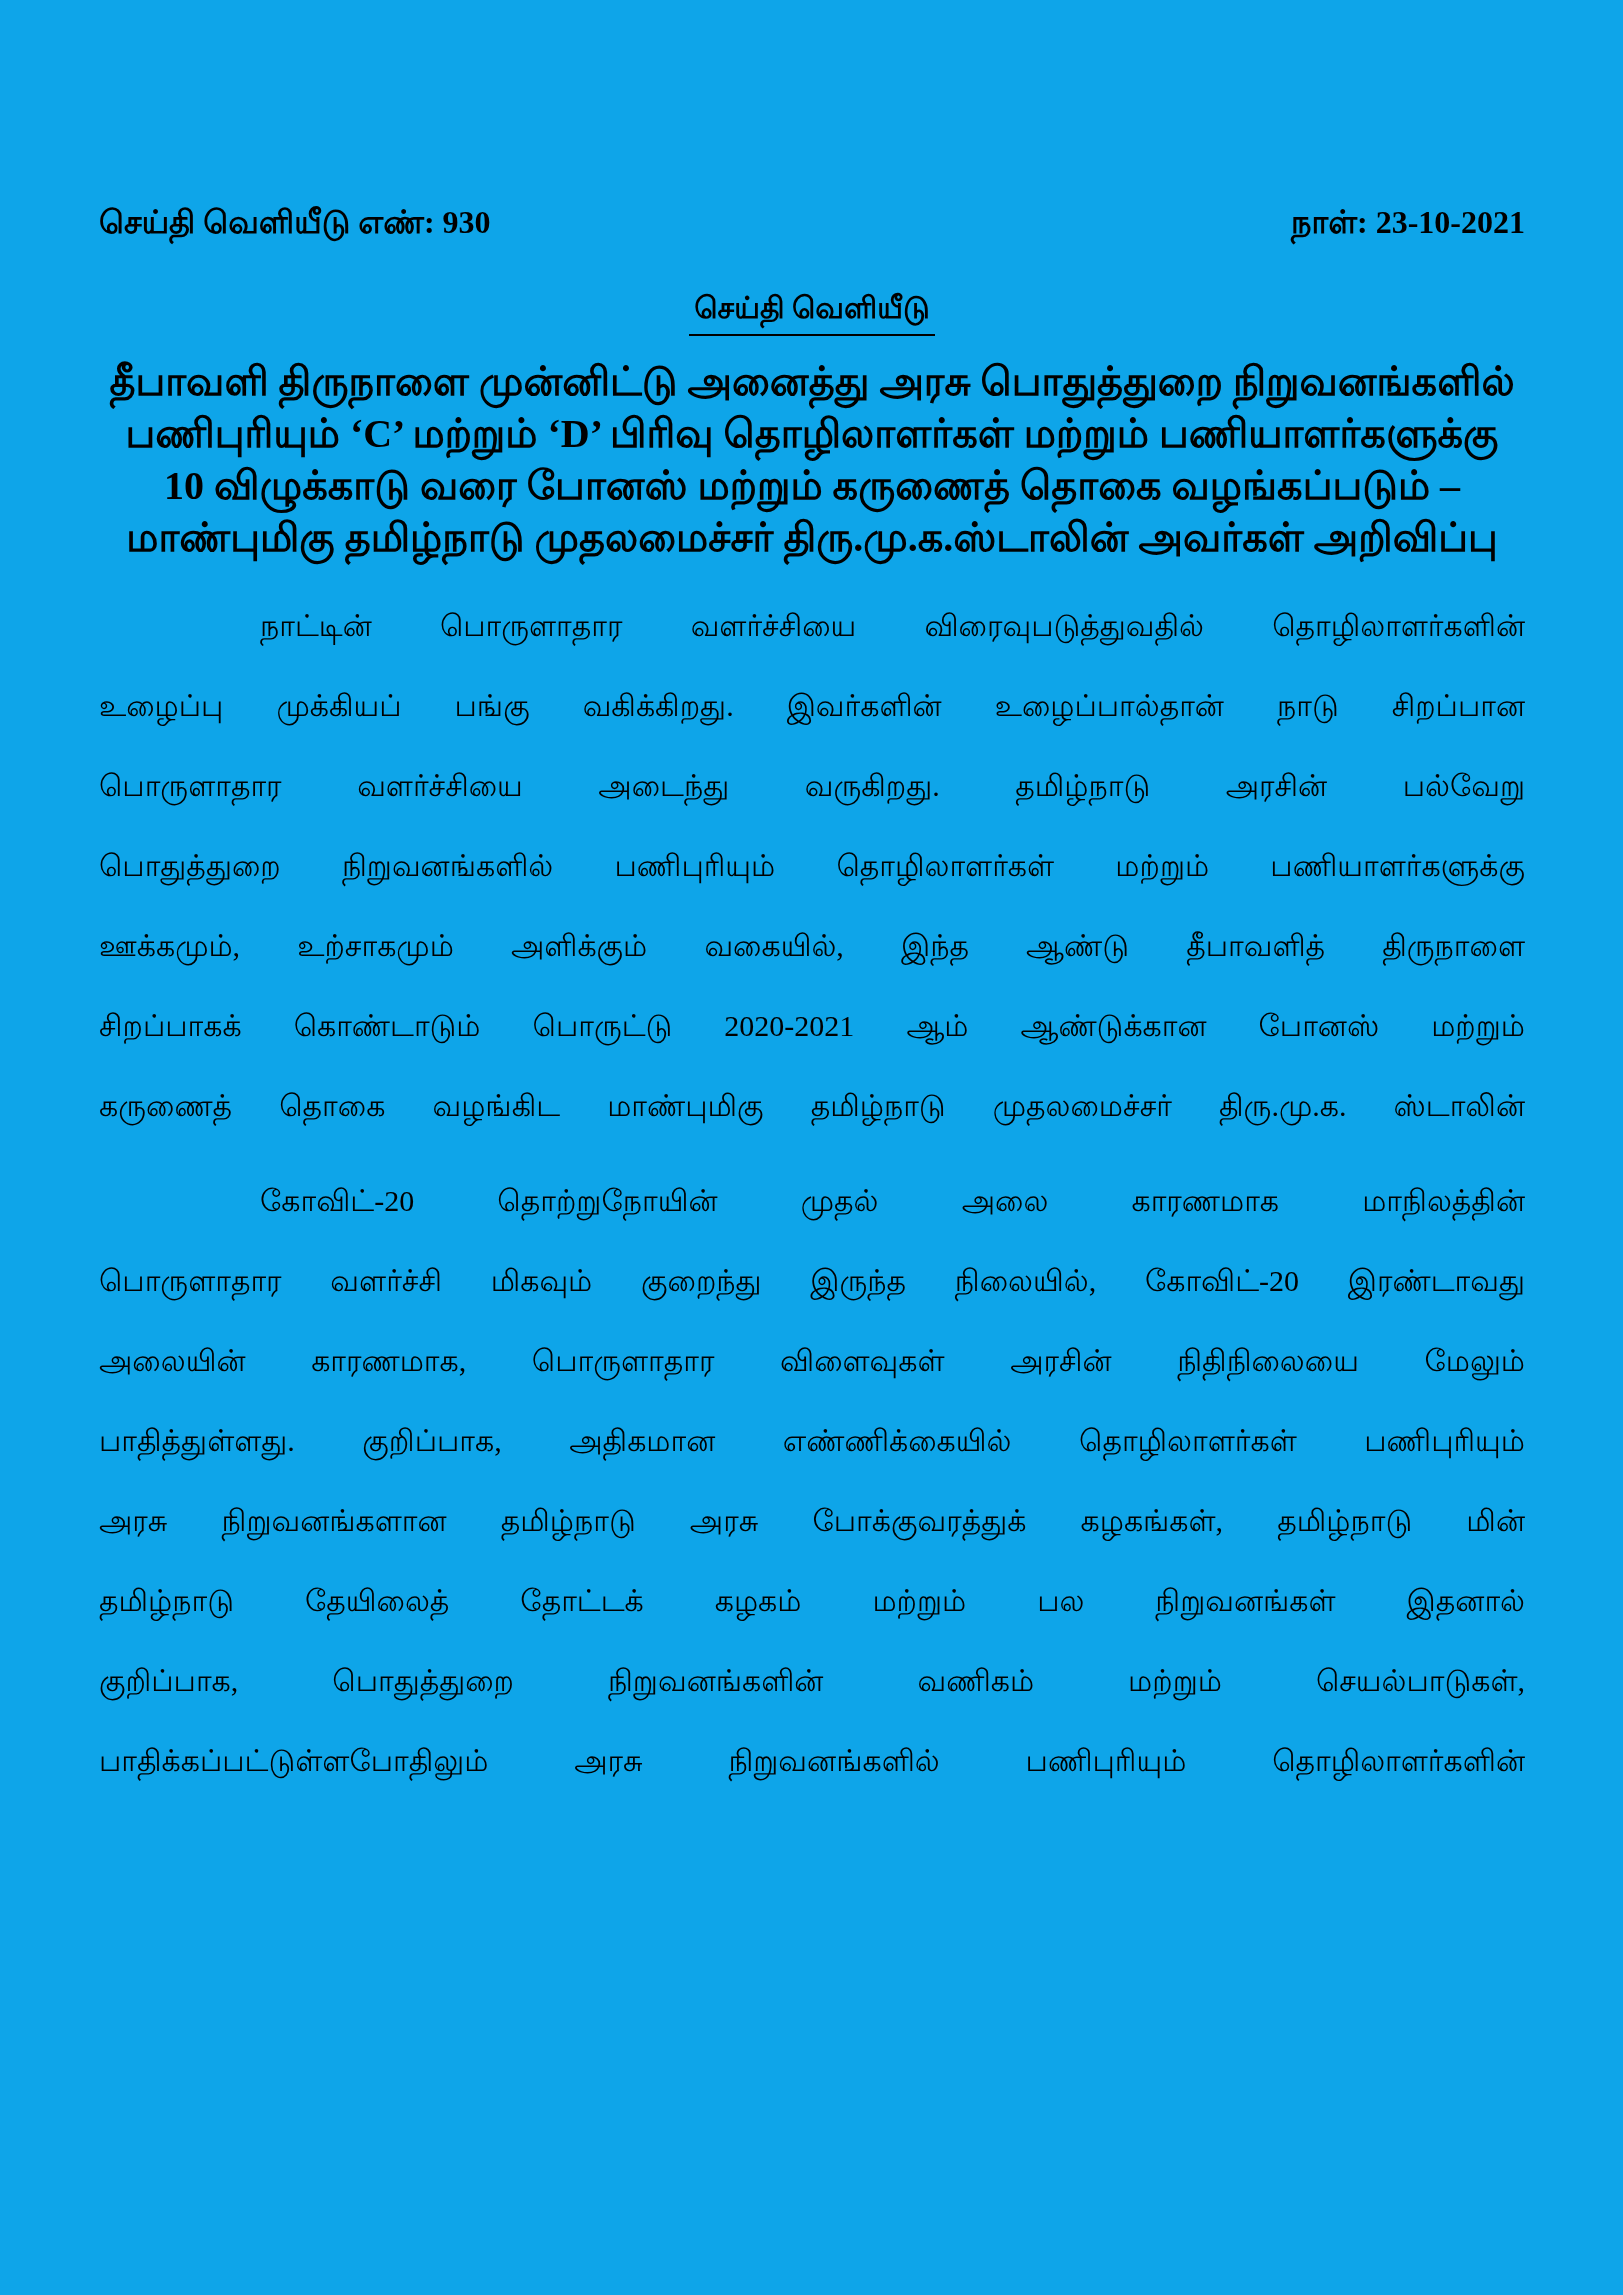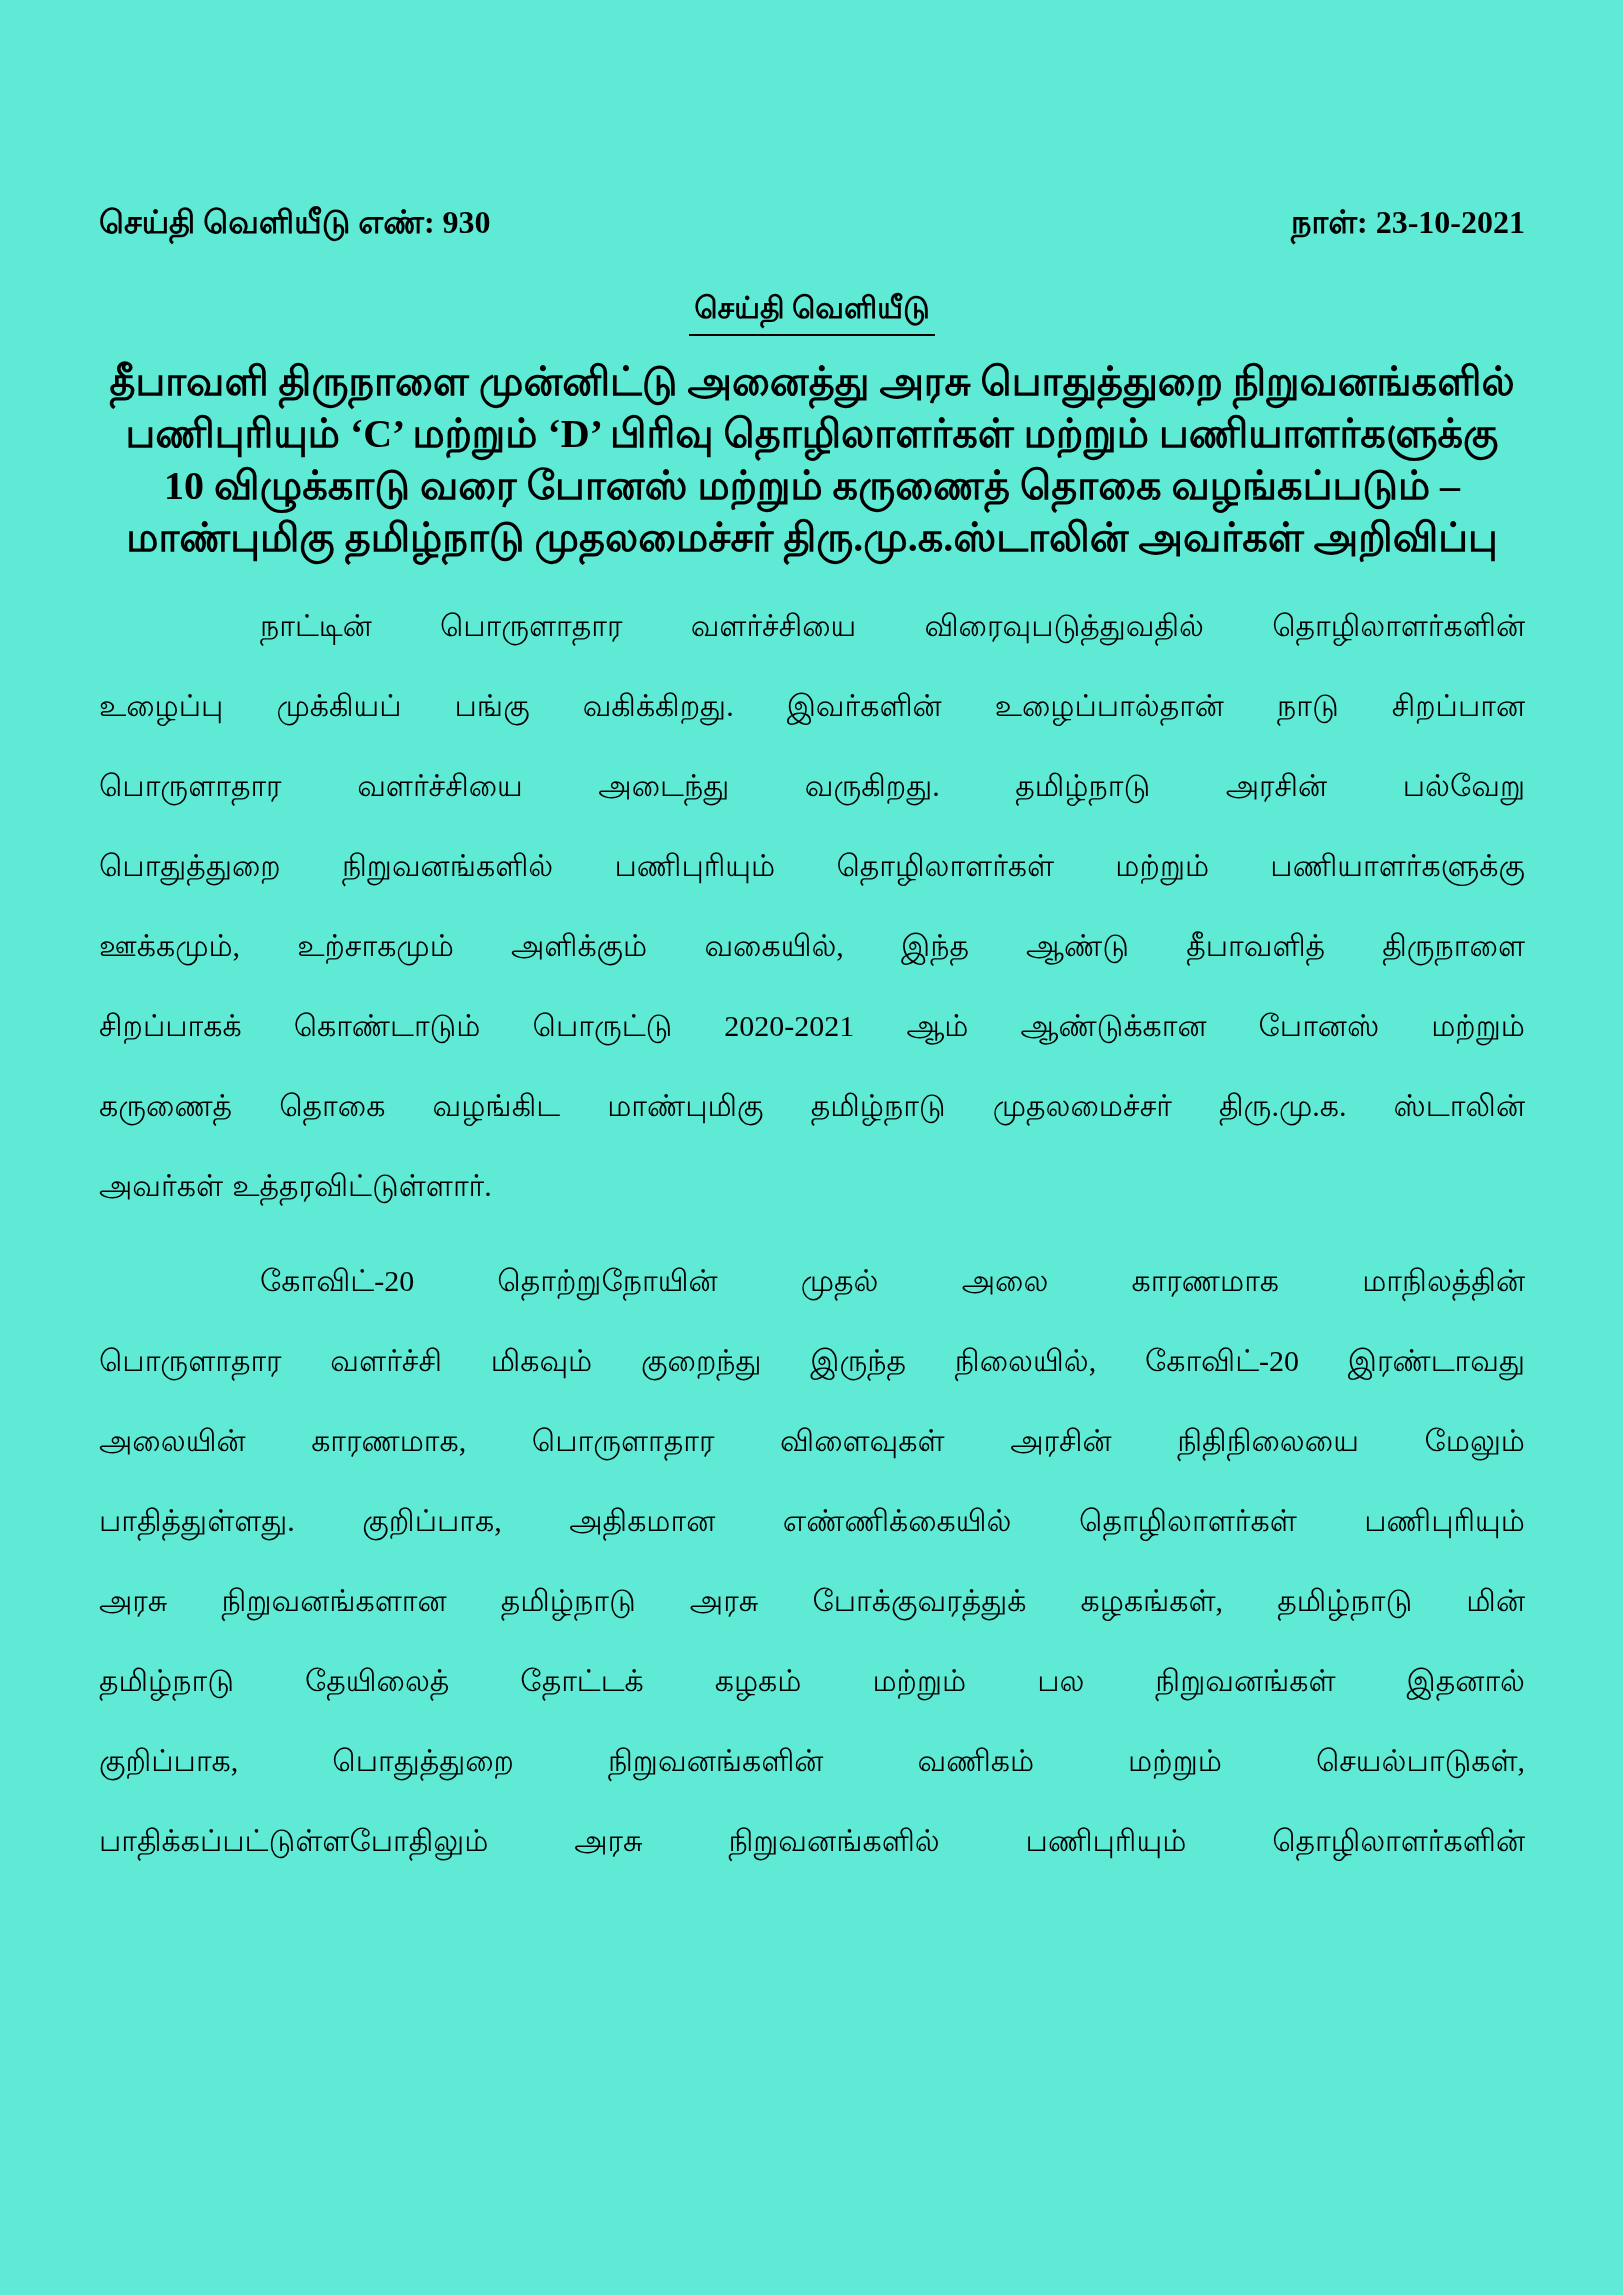--- a/index.html
+++ b/index.html
@@ -12,21 +12,21 @@
     height: 2295px;
     color: #000000;
     font-family: "Liberation Serif", "DejaVu Serif", serif;
     overflow: hidden;
   }
   .page {
     box-sizing: border-box;
     width: 1624px;
     height: 2295px;
     padding: 200px 99px 0 99px;
-    background: #5eead4;
+    background: #0ea5e9;
   }
   .header-row {
     display: flex;
     justify-content: space-between;
     align-items: baseline;
     font-weight: bold;
     font-size: 32px;
     line-height: 44px;
   }
   .doc-title {
@@ -90,21 +90,20 @@
   <div class="body-text">
 
     <div class="para">
       <div class="line indent">நாட்டின் பொருளாதார வளர்ச்சியை விரைவுபடுத்துவதில் தொழிலாளர்களின்</div>
       <div class="line">உழைப்பு முக்கியப் பங்கு வகிக்கிறது. இவர்களின் உழைப்பால்தான் நாடு சிறப்பான</div>
       <div class="line">பொருளாதார வளர்ச்சியை அடைந்து வருகிறது. தமிழ்நாடு அரசின் பல்வேறு</div>
       <div class="line">பொதுத்துறை நிறுவனங்களில் பணிபுரியும் தொழிலாளர்கள் மற்றும் பணியாளர்களுக்கு</div>
       <div class="line">ஊக்கமும், உற்சாகமும் அளிக்கும் வகையில், இந்த ஆண்டு தீபாவளித் திருநாளை</div>
       <div class="line">சிறப்பாகக் கொண்டாடும் பொருட்டு 2020-2021 ஆம் ஆண்டுக்கான போனஸ் மற்றும்</div>
       <div class="line">கருணைத் தொகை வழங்கிட மாண்புமிகு தமிழ்நாடு முதலமைச்சர் திரு.மு.க. ஸ்டாலின்</div>
-      <div class="line endline">அவர்கள் உத்தரவிட்டுள்ளார்.</div>
     </div>
 
     <div class="para">
       <div class="line indent">கோவிட்-20 தொற்றுநோயின் முதல் அலை காரணமாக மாநிலத்தின்</div>
       <div class="line">பொருளாதார வளர்ச்சி மிகவும் குறைந்து இருந்த நிலையில், கோவிட்-20 இரண்டாவது</div>
       <div class="line">அலையின் காரணமாக, பொருளாதார விளைவுகள் அரசின் நிதிநிலையை மேலும்</div>
       <div class="line">பாதித்துள்ளது. குறிப்பாக, அதிகமான எண்ணிக்கையில் தொழிலாளர்கள் பணிபுரியும்</div>
       <div class="line">அரசு நிறுவனங்களான தமிழ்நாடு அரசு போக்குவரத்துக் கழகங்கள், தமிழ்நாடு மின்</div>
       <div class="line">தமிழ்நாடு தேயிலைத் தோட்டக் கழகம் மற்றும் பல நிறுவனங்கள் இதனால்</div>
       <div class="line">குறிப்பாக, பொதுத்துறை நிறுவனங்களின் வணிகம் மற்றும் செயல்பாடுகள்,</div>

